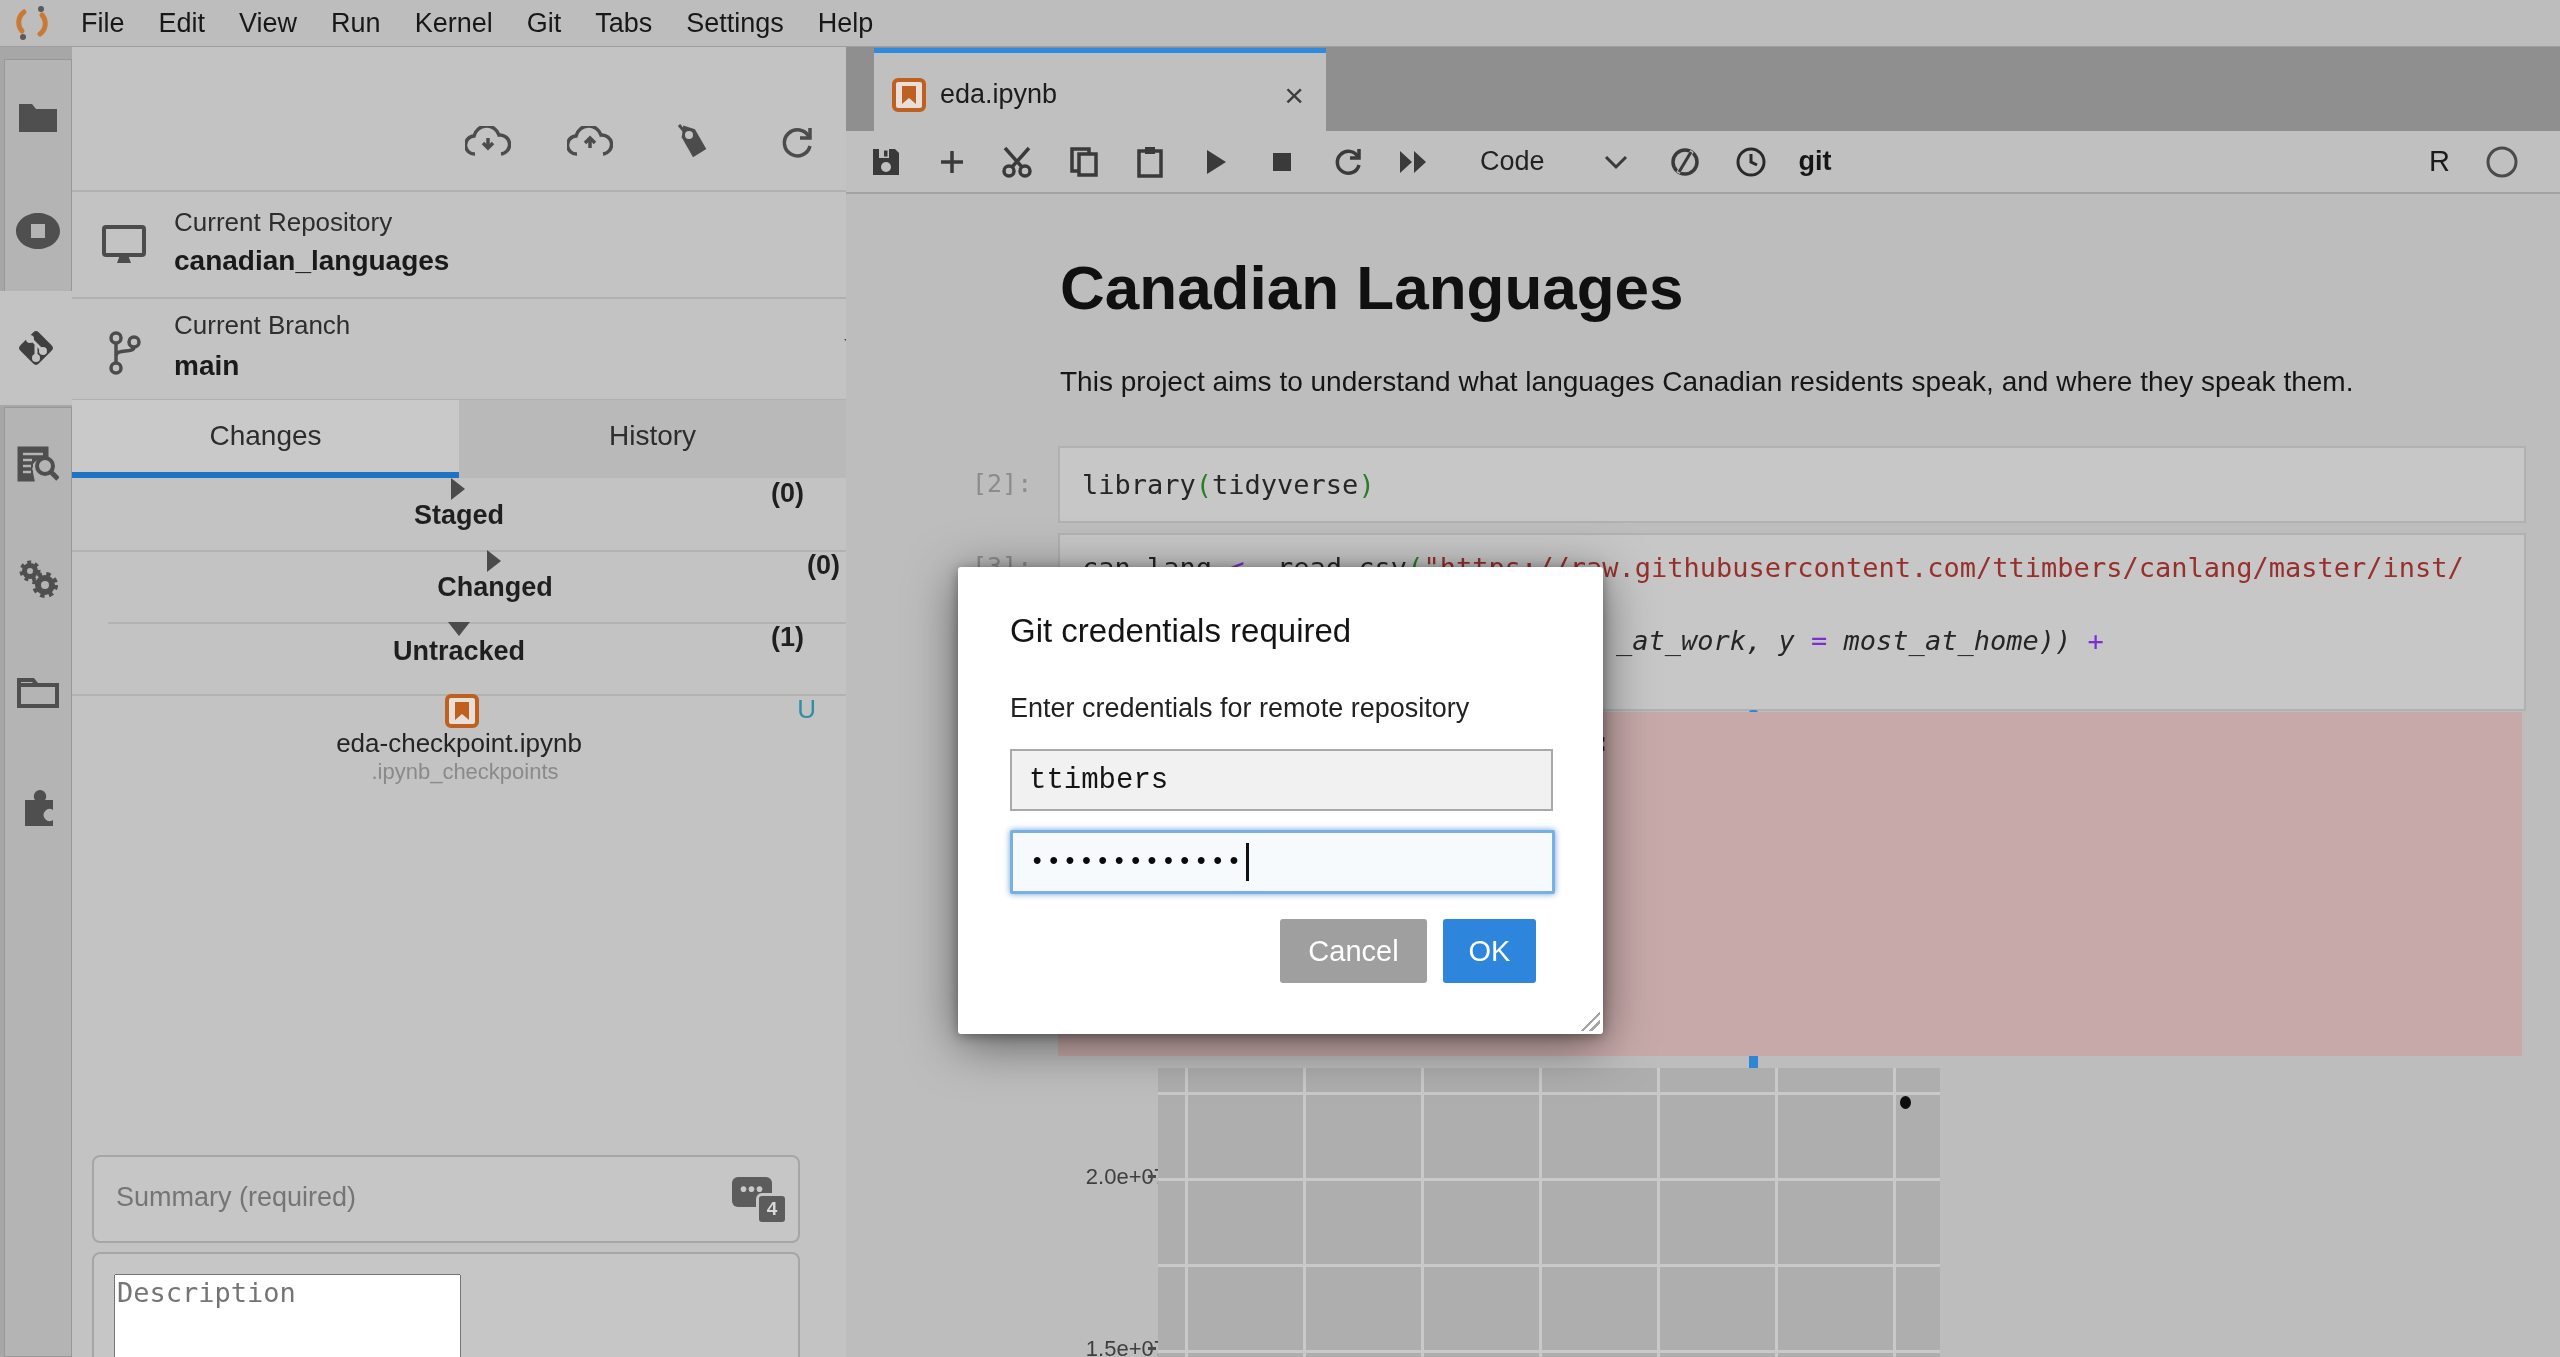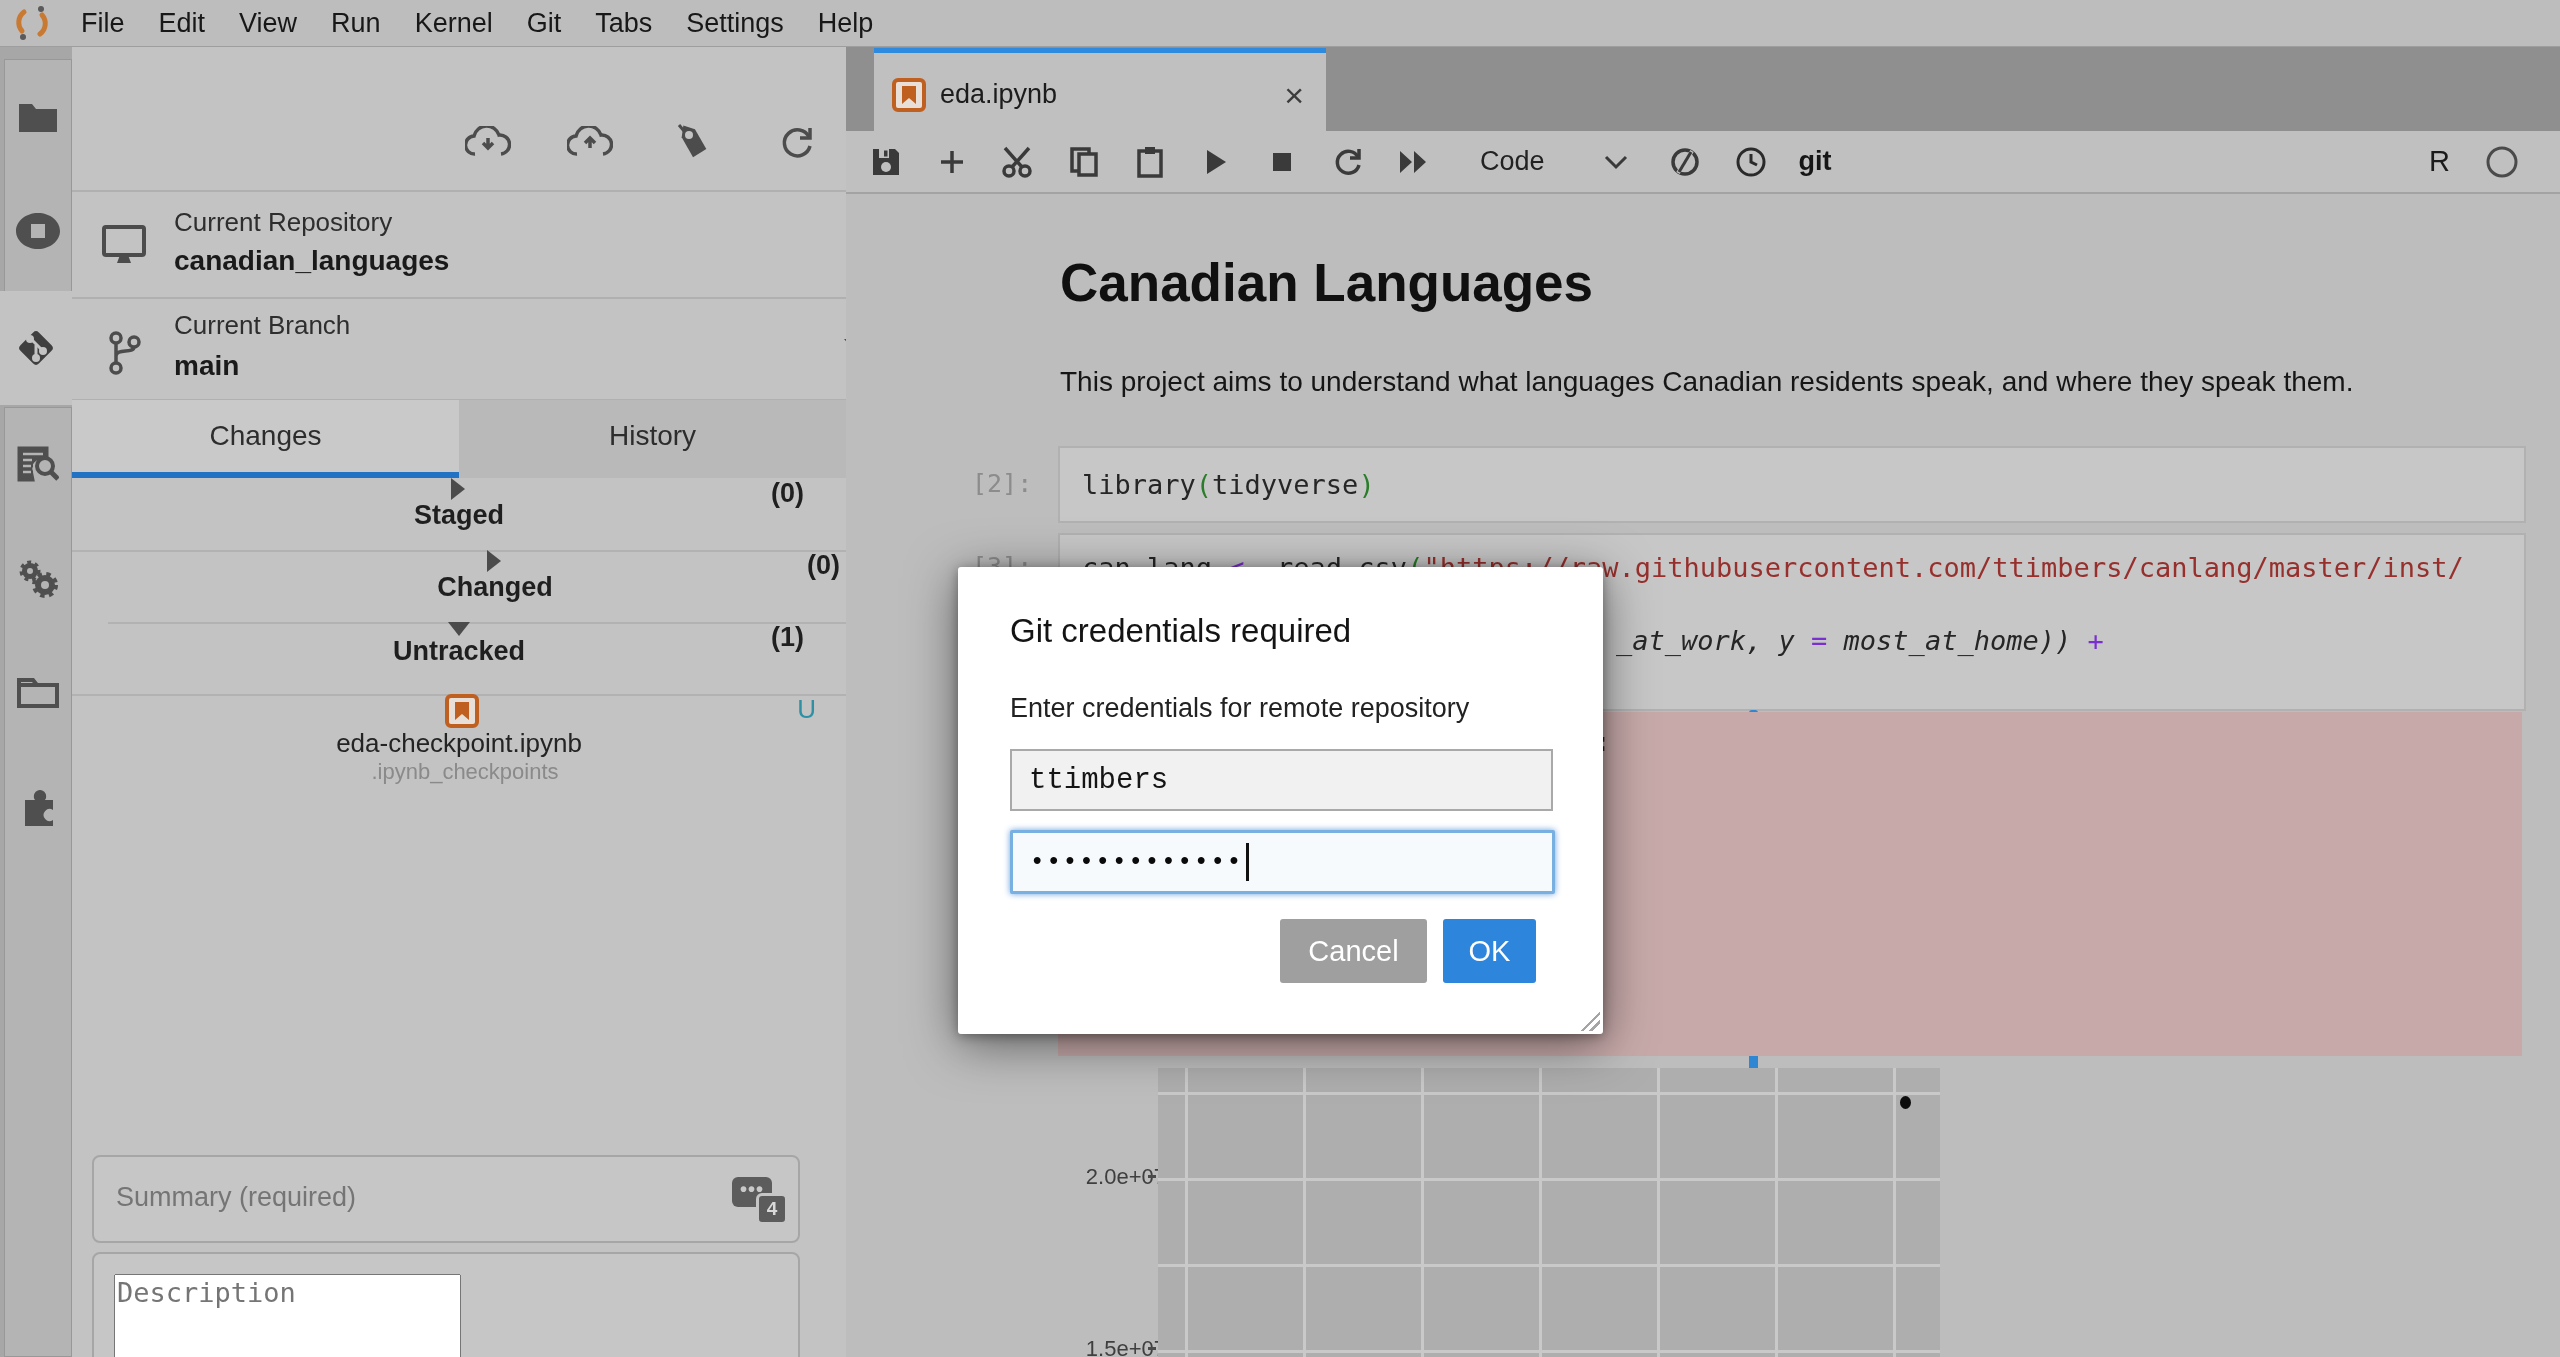--- a/index.html
+++ b/index.html
@@ -354,21 +354,21 @@
   <span style="position:absolute;right:110px;font-size:29px;color:#1a1a1a;">R</span>
   <span class="icon" style="position:absolute;right:40px;">
     <svg width="36" height="36" viewBox="0 0 36 36">
         <circle cx="18" cy="18" r="14" fill="none" stroke="#4a4a4a" stroke-width="3"></circle>
       </svg>
   </span>
 </div>
 
 <div id="notebook" class="abs">
 
-  <h1 class="abs" style="left:214px;top:58px;margin:0;font-size:53px;color:#101010;">Canadian Languages</h1>
+  <h1 class="abs" style="left:214px;top:58px;margin:0;font-size:62px;color:#101010;">Canadian Languages</h1>
   <div class="abs" style="left:214px;top:172px;font-size:28px;color:#161616;">This project aims to understand what languages Canadian residents speak, and where they speak them.</div>
 
   <div class="abs prompt" style="left:126px;top:275px;">[2]:</div>
   <div class="cellbox" style="left:212px;top:252px;width:1464px;height:73px;">
     <div class="code mono" style="margin:18px 0 0 22px;"><span>library</span><span class="tok-paren">(</span><span>tidyverse</span><span class="tok-paren">)</span></div>
   </div>
 
   <div class="abs prompt" style="left:126px;top:358px;">[3]:</div>
   <div class="collapser" style="top:339px;height:167px;"></div>
   <div class="cellbox" style="left:212px;top:339px;width:1464px;height:174px;">

